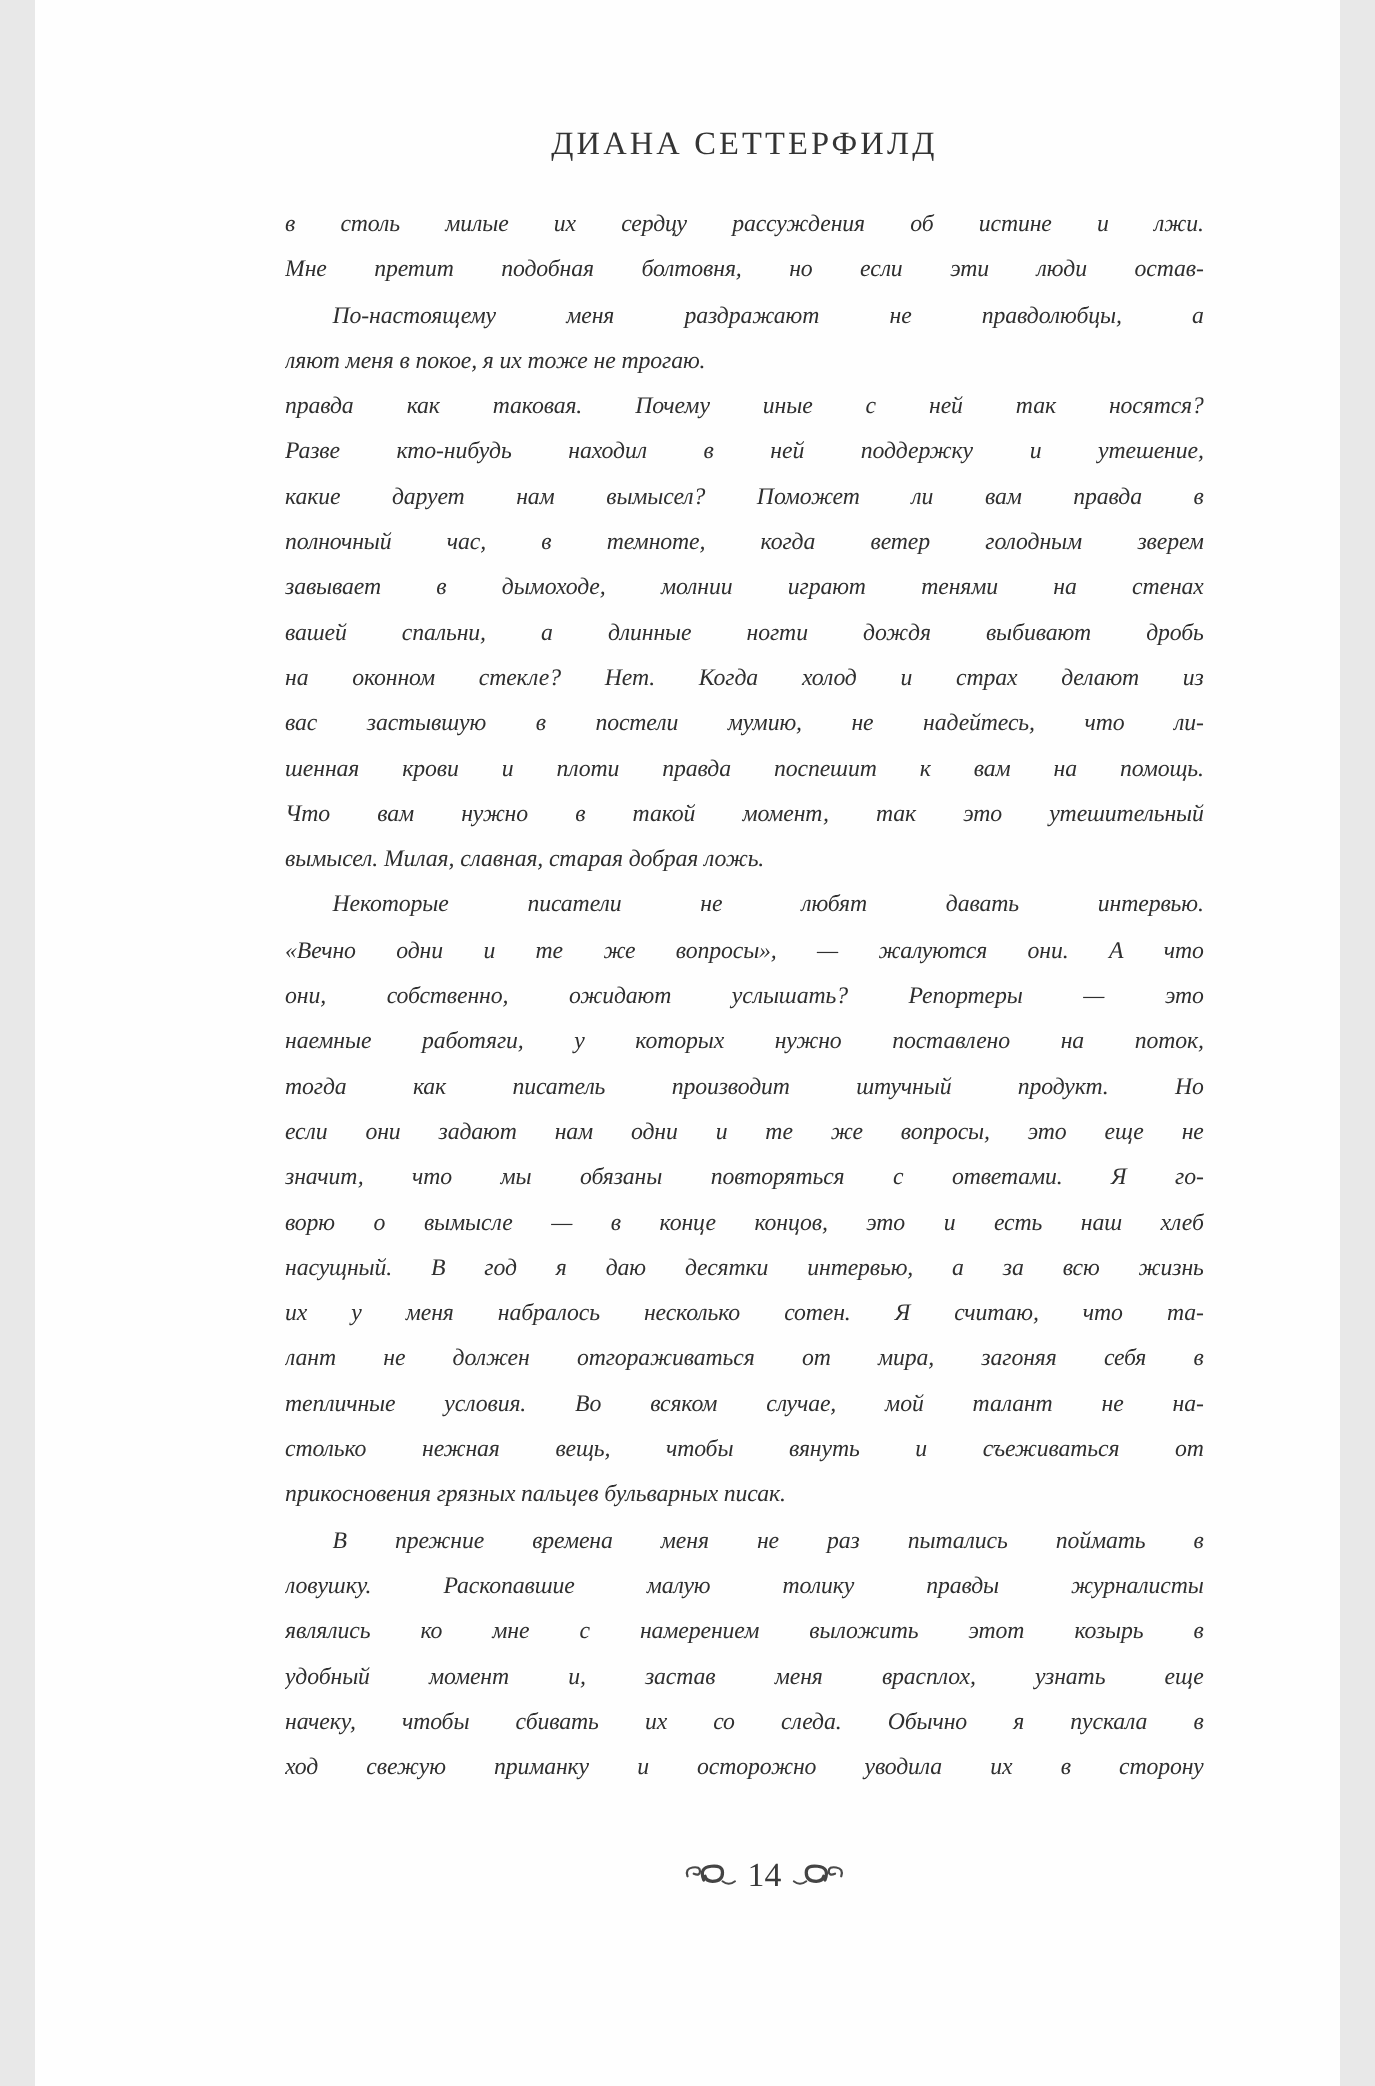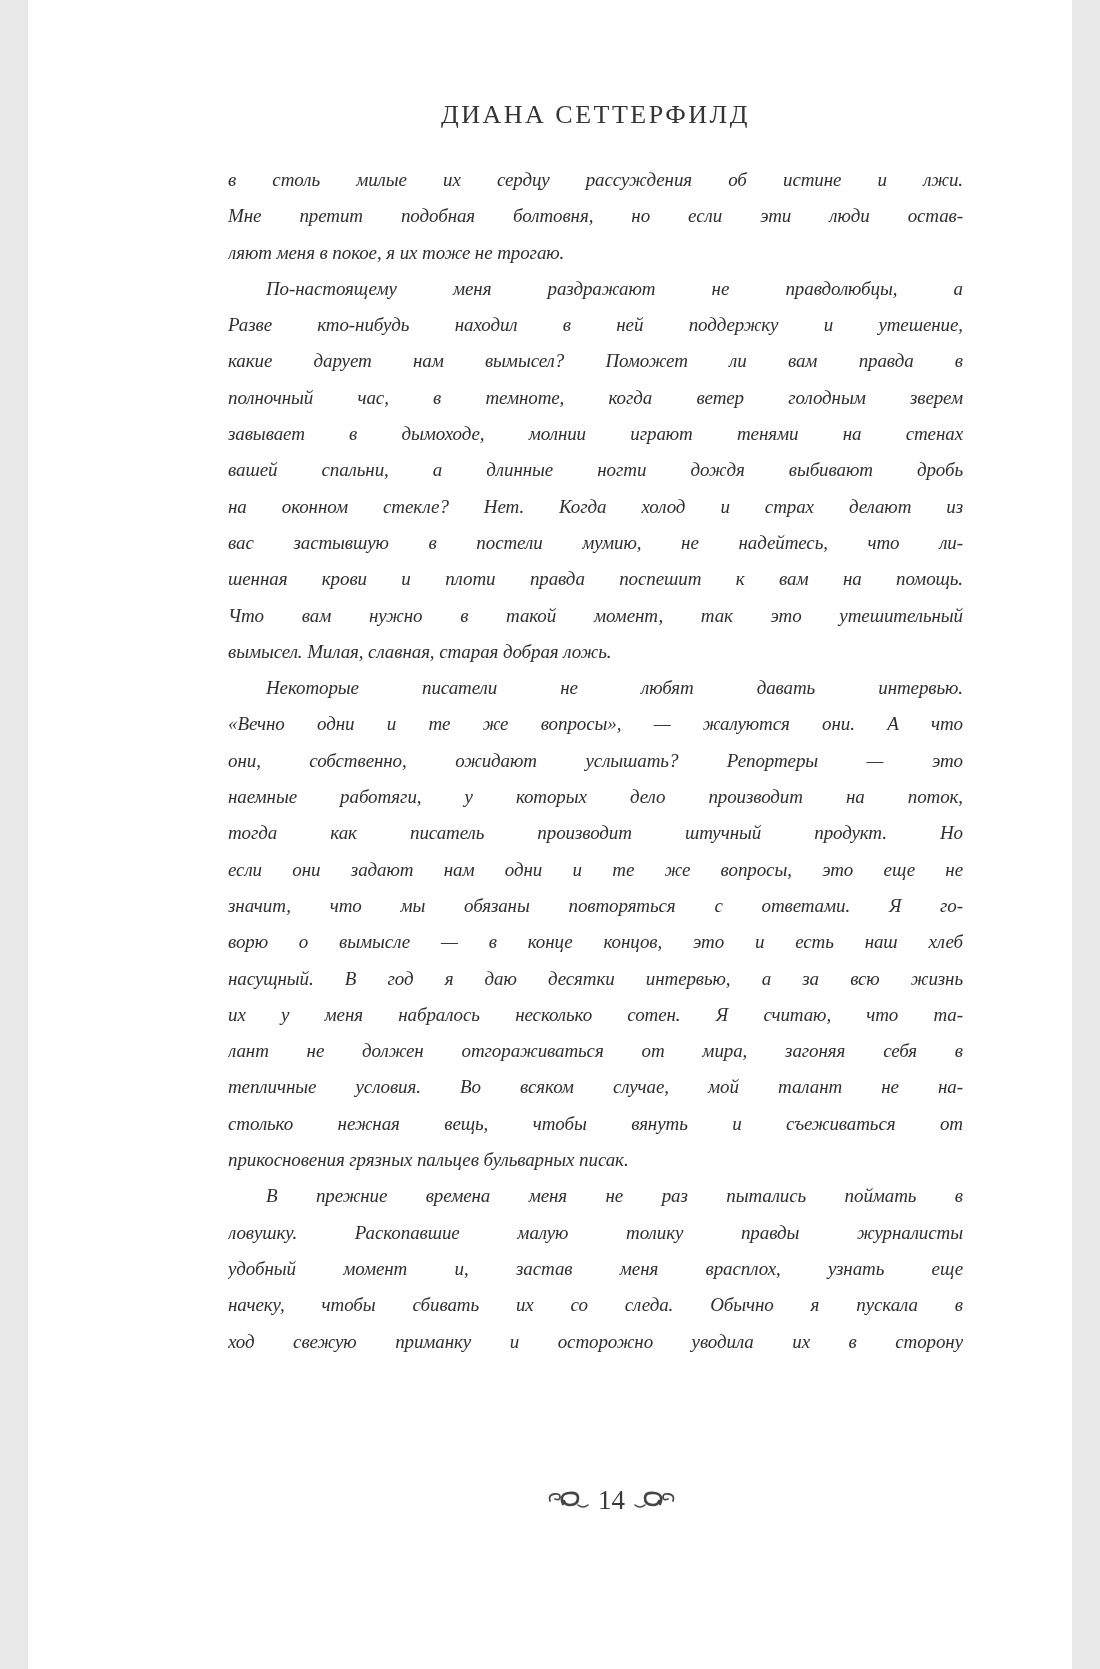--- a/index.html
+++ b/index.html
@@ -78,48 +78,50 @@
 </head>
 <body>
 
 <div class="page">
 
   <div class="running-header">ДИАНА СЕТТЕРФИЛД</div>
 
   <div class="text-block">
       <div class="line">в столь милые их сердцу рассуждения об истине и лжи.</div>
       <div class="line">Мне претит подобная болтовня, но если эти люди остав-</div>
+      <div class="line indent">По-настоящему меня раздражают не правдолюбцы, а</div>
       <div class="line end">ляют меня в покое, я их тоже не трогаю.</div>
-      <div class="line indent">По-настоящему меня раздражают не правдолюбцы, а</div>
+      <div class="line">правда как таковая. Почему иные с ней так носятся?</div>
       <div class="line">Разве кто-нибудь находил в ней поддержку и утешение,</div>
       <div class="line">какие дарует нам вымысел? Поможет ли вам правда в</div>
       <div class="line">полночный час, в темноте, когда ветер голодным зверем</div>
       <div class="line">завывает в дымоходе, молнии играют тенями на стенах</div>
       <div class="line">вашей спальни, а длинные ногти дождя выбивают дробь</div>
       <div class="line">на оконном стекле? Нет. Когда холод и страх делают из</div>
       <div class="line">вас застывшую в постели мумию, не надейтесь, что ли-</div>
       <div class="line">шенная крови и плоти правда поспешит к вам на помощь.</div>
       <div class="line">Что вам нужно в такой момент, так это утешительный</div>
       <div class="line end">вымысел. Милая, славная, старая добрая ложь.</div>
       <div class="line indent">Некоторые писатели не любят давать интервью.</div>
       <div class="line">«Вечно одни и те же вопросы», — жалуются они. А что</div>
       <div class="line">они, собственно, ожидают услышать? Репортеры — это</div>
-      <div class="line">наемные работяги, у которых дело производит на поток,</div>
+      <div class="line">наемные работяги, у которых нужно поставлено на поток,</div>
       <div class="line">тогда как писатель производит штучный продукт. Но</div>
       <div class="line">если они задают нам одни и те же вопросы, это еще не</div>
       <div class="line">значит, что мы обязаны повторяться с ответами. Я го-</div>
       <div class="line">ворю о вымысле — в конце концов, это и есть наш хлеб</div>
       <div class="line">насущный. В год я даю десятки интервью, а за всю жизнь</div>
       <div class="line">их у меня набралось несколько сотен. Я считаю, что та-</div>
       <div class="line">лант не должен отгораживаться от мира, загоняя себя в</div>
       <div class="line">тепличные условия. Во всяком случае, мой талант не на-</div>
       <div class="line">столько нежная вещь, чтобы вянуть и съеживаться от</div>
       <div class="line end">прикосновения грязных пальцев бульварных писак.</div>
       <div class="line indent">В прежние времена меня не раз пытались поймать в</div>
       <div class="line">ловушку. Раскопавшие малую толику правды журналисты</div>
+      <div class="line">являлись ко мне с намерением выложить этот козырь в</div>
       <div class="line">удобный момент и, застав меня врасплох, узнать еще</div>
       <div class="line">начеку, чтобы сбивать их со следа. Обычно я пускала в</div>
       <div class="line">ход свежую приманку и осторожно уводила их в сторону</div>
     </div>
 
   <div class="footer">
     <svg class="flourish" viewBox="0 0 42 20" aria-hidden="true">
       <path d="M3 10 q-2 -6 4 -7 q6 -1 6 3 q0 4 -5 2" fill="none" stroke="#4a4a4a" stroke-width="1.8" stroke-linecap="round"></path>
       <path d="M16 13 q-4 -10 6 -11 q9 -1 9 5 q0 7 -8 7 q-5 0 -6 -4" fill="none" stroke="#444444" stroke-width="2.6" stroke-linecap="round"></path>
       <path d="M31 14 q5 4 10 0" fill="none" stroke="#4a4a4a" stroke-width="1.6" stroke-linecap="round"></path>

